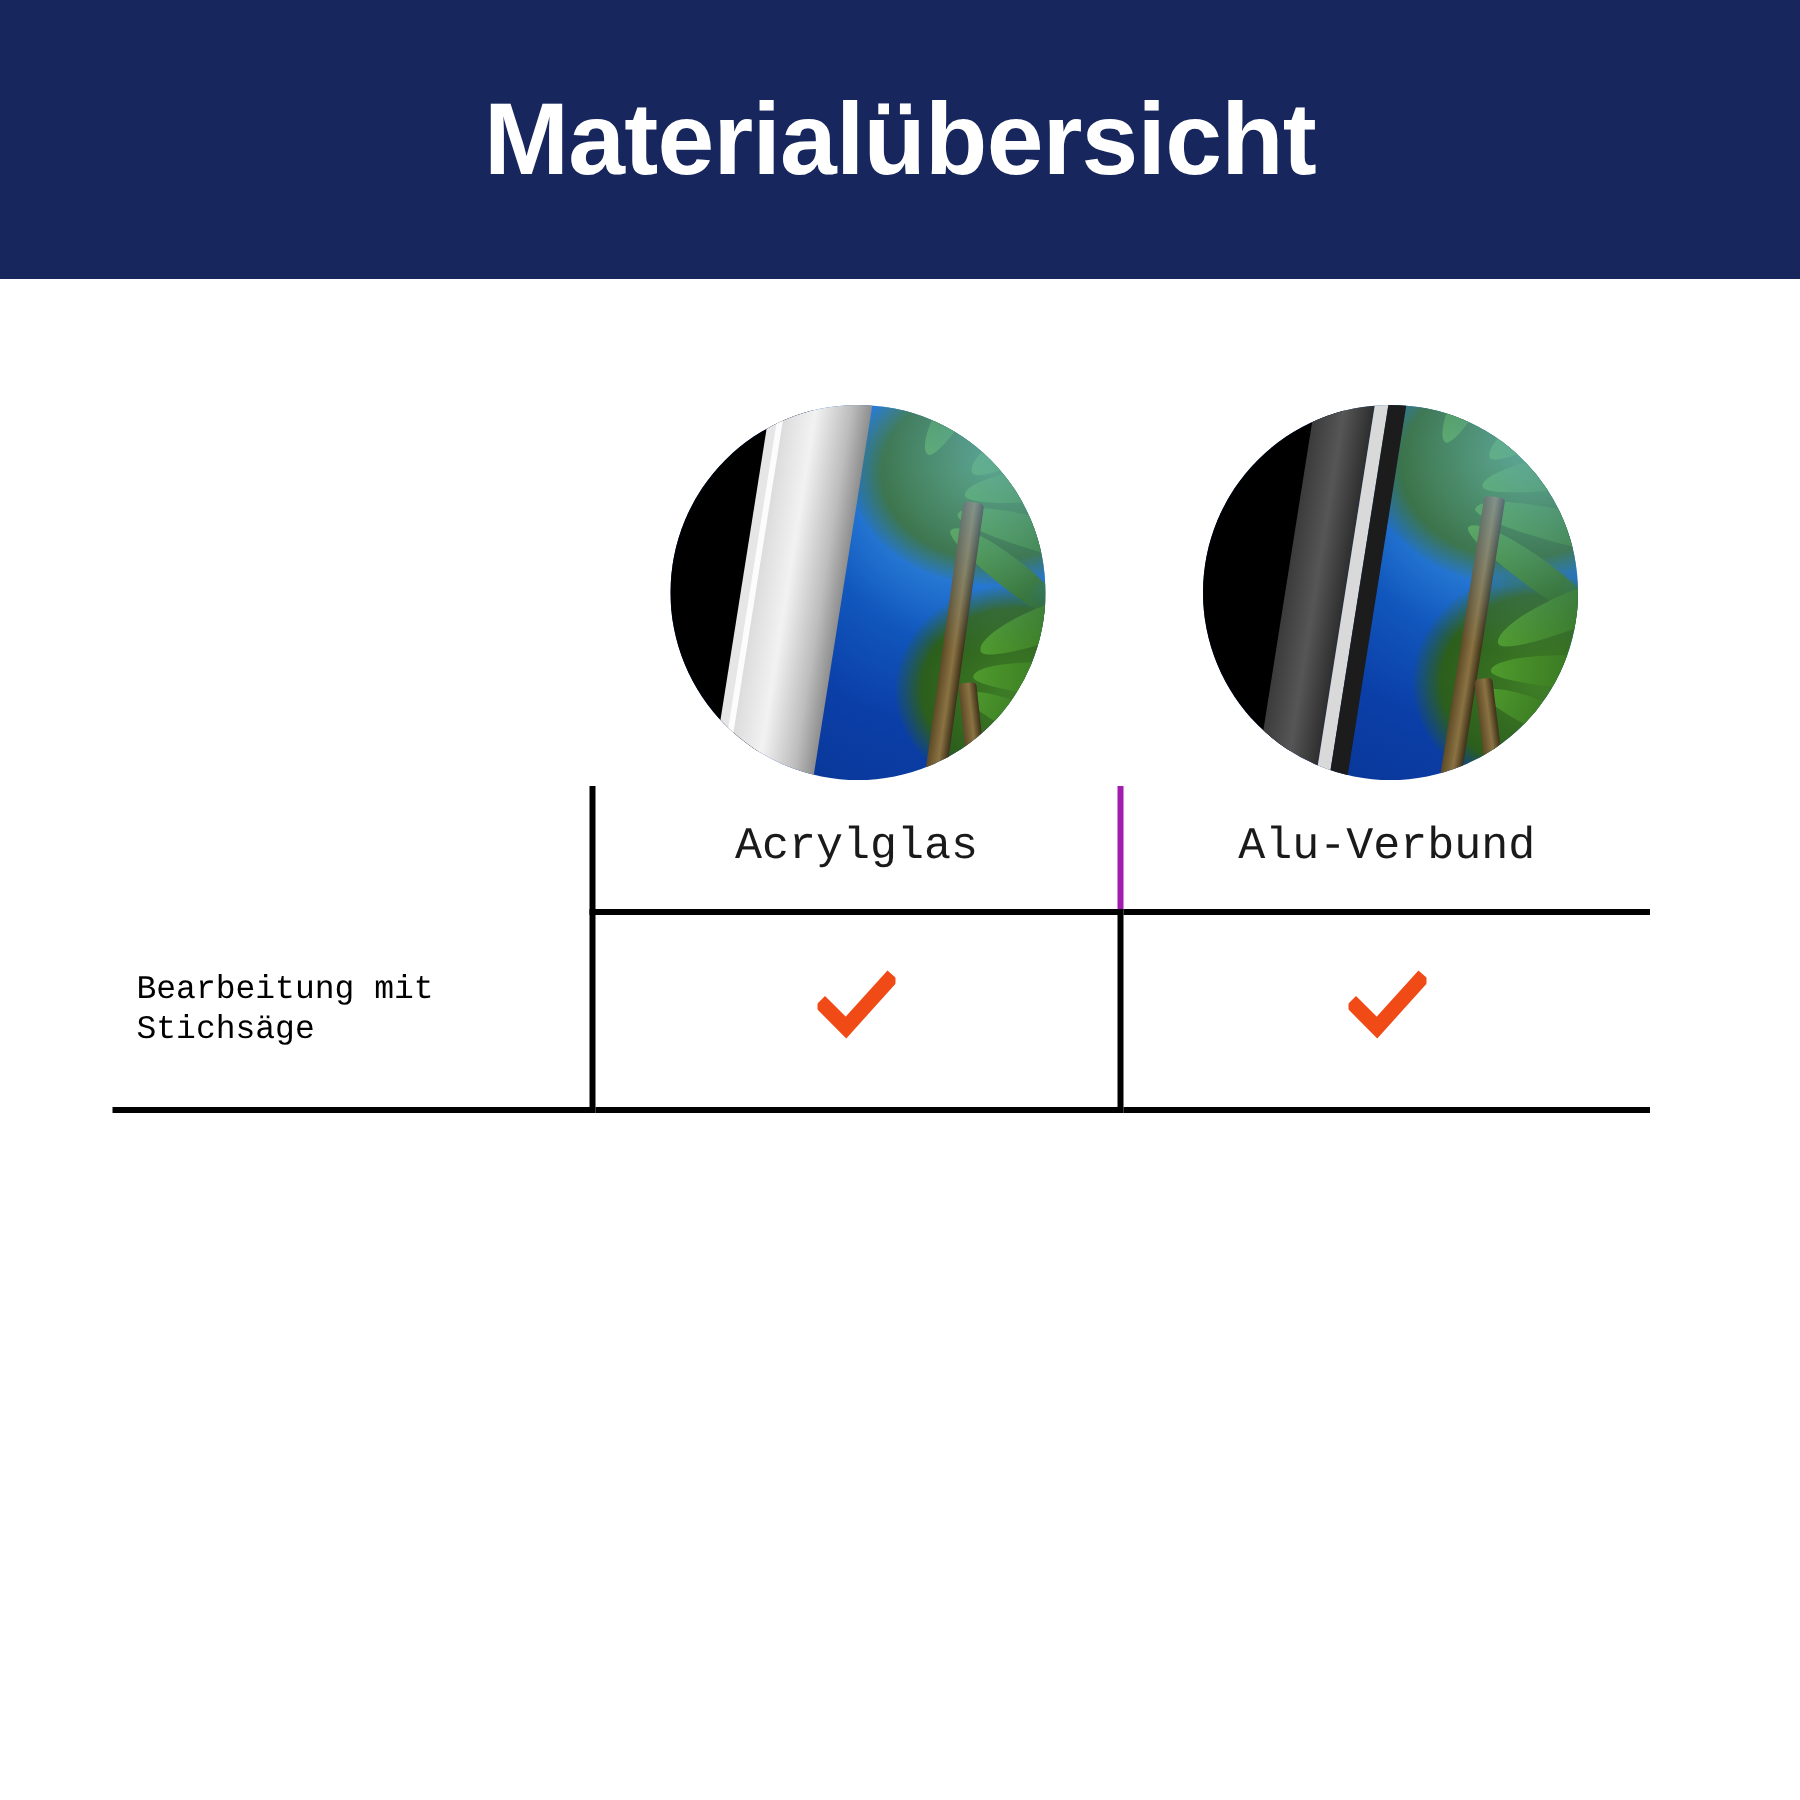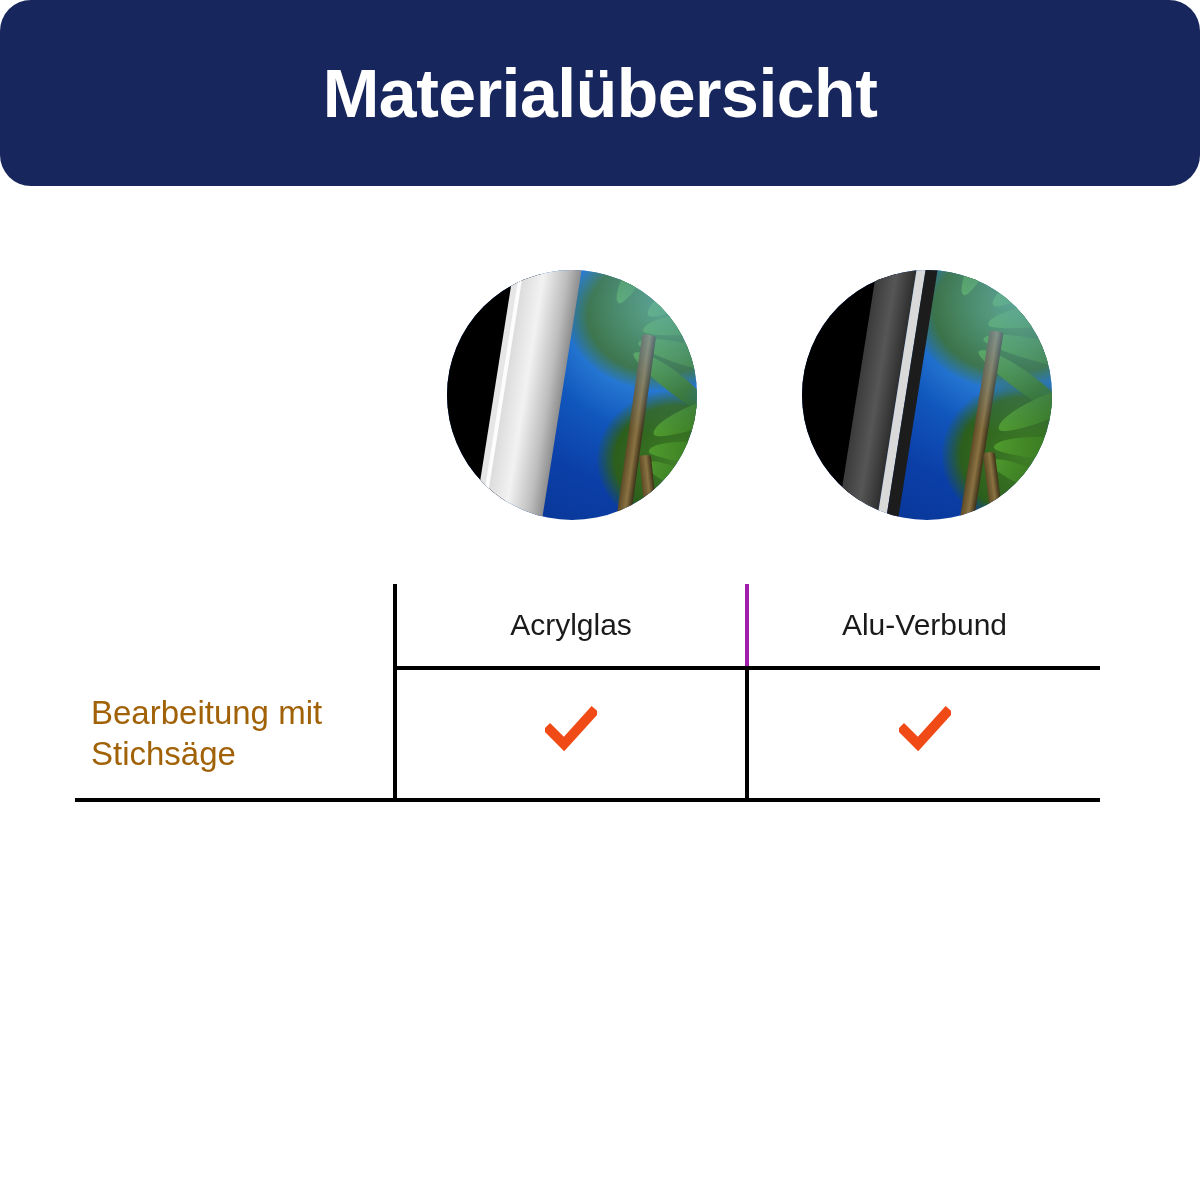--- a/index.html
+++ b/index.html
@@ -25,21 +25,20 @@
   .header {
     position: absolute;
     top: 0;
     left: 0;
     width: 1200px;
     height: 186px;
     background: #17265c;
     display: flex;
     align-items: center;
     justify-content: center;
-    border-radius: 31px;
   }
   .header-title {
     color: #ffffff;
     font-size: 68px;
     font-weight: bold;
     letter-spacing: -0.5px;
     line-height: 1;
     text-align: center;
   }
 
@@ -147,24 +146,25 @@
     width: 12px;
     height: 130%;
     background: #1c1c1c;
     transform: skewX(-9deg);
   }
 
   
   .table {
     position: absolute;
     left: 75px;
-    top: 584px;
+    top: 524px;
     width: 1025px;
     border-collapse: collapse;
     table-layout: fixed;
+    font-family: Liberation Mono, monospace;
   }
   .table col.c0 { width: 320px; }
   .table col.c1 { width: 352px; }
   .table col.c2 { width: 353px; }
 
   .table td, .table th {
     padding: 0;
     margin: 0;
     vertical-align: middle;
     font-weight: normal;
@@ -180,22 +180,22 @@
   .head-row td.corner {
     border-bottom: 4px solid #000000;
   }
   .head-row td.h-acryl { border-left: 4px solid #000000; }
   .head-row td.h-alu { border-left: 4px solid #a21caf; }
   .head-row td.corner { border-bottom: none; }
 
   .body-row td {
     height: 128px;
     border-bottom: 4px solid #000000;
-    font-size: 33px;
-    color: #a16207;
+    font-size: 22px;
+    color: #000000;
   }
   .body-row td.label {
     padding-left: 16px;
     text-align: left;
     line-height: 1.25;
   }
   .body-row td.cell {
     border-left: 4px solid #000000;
     text-align: center;
   }

